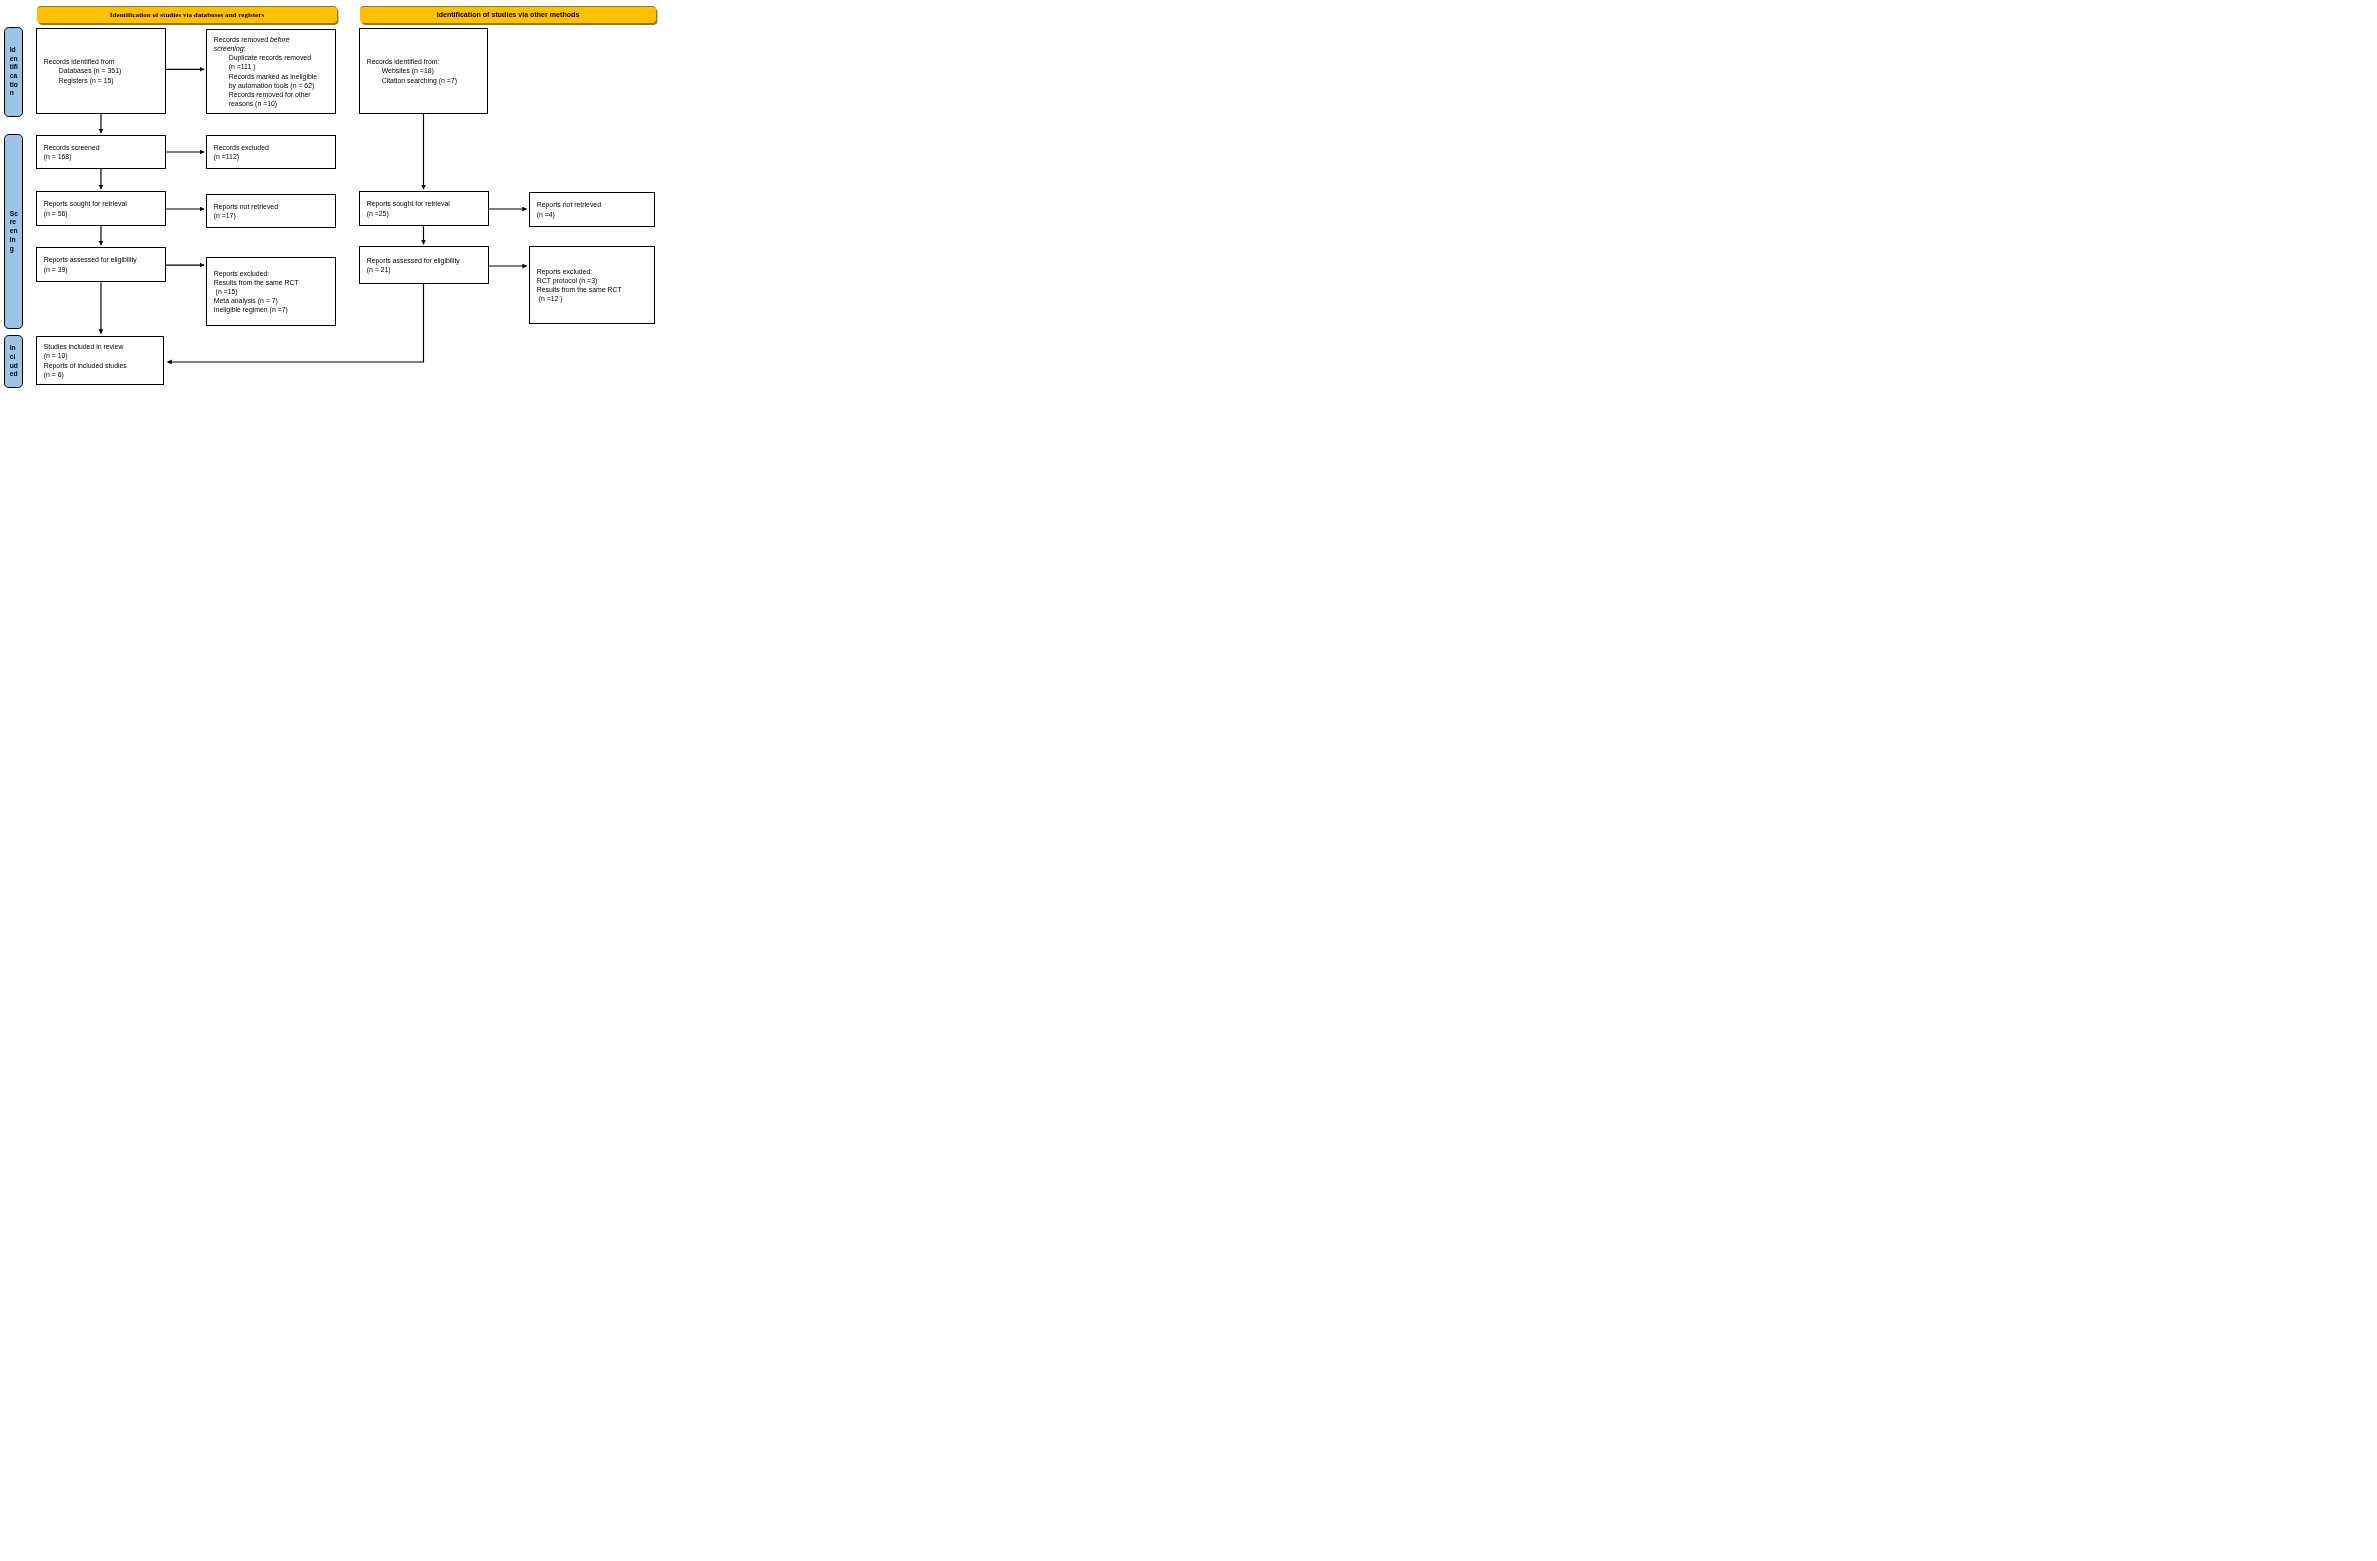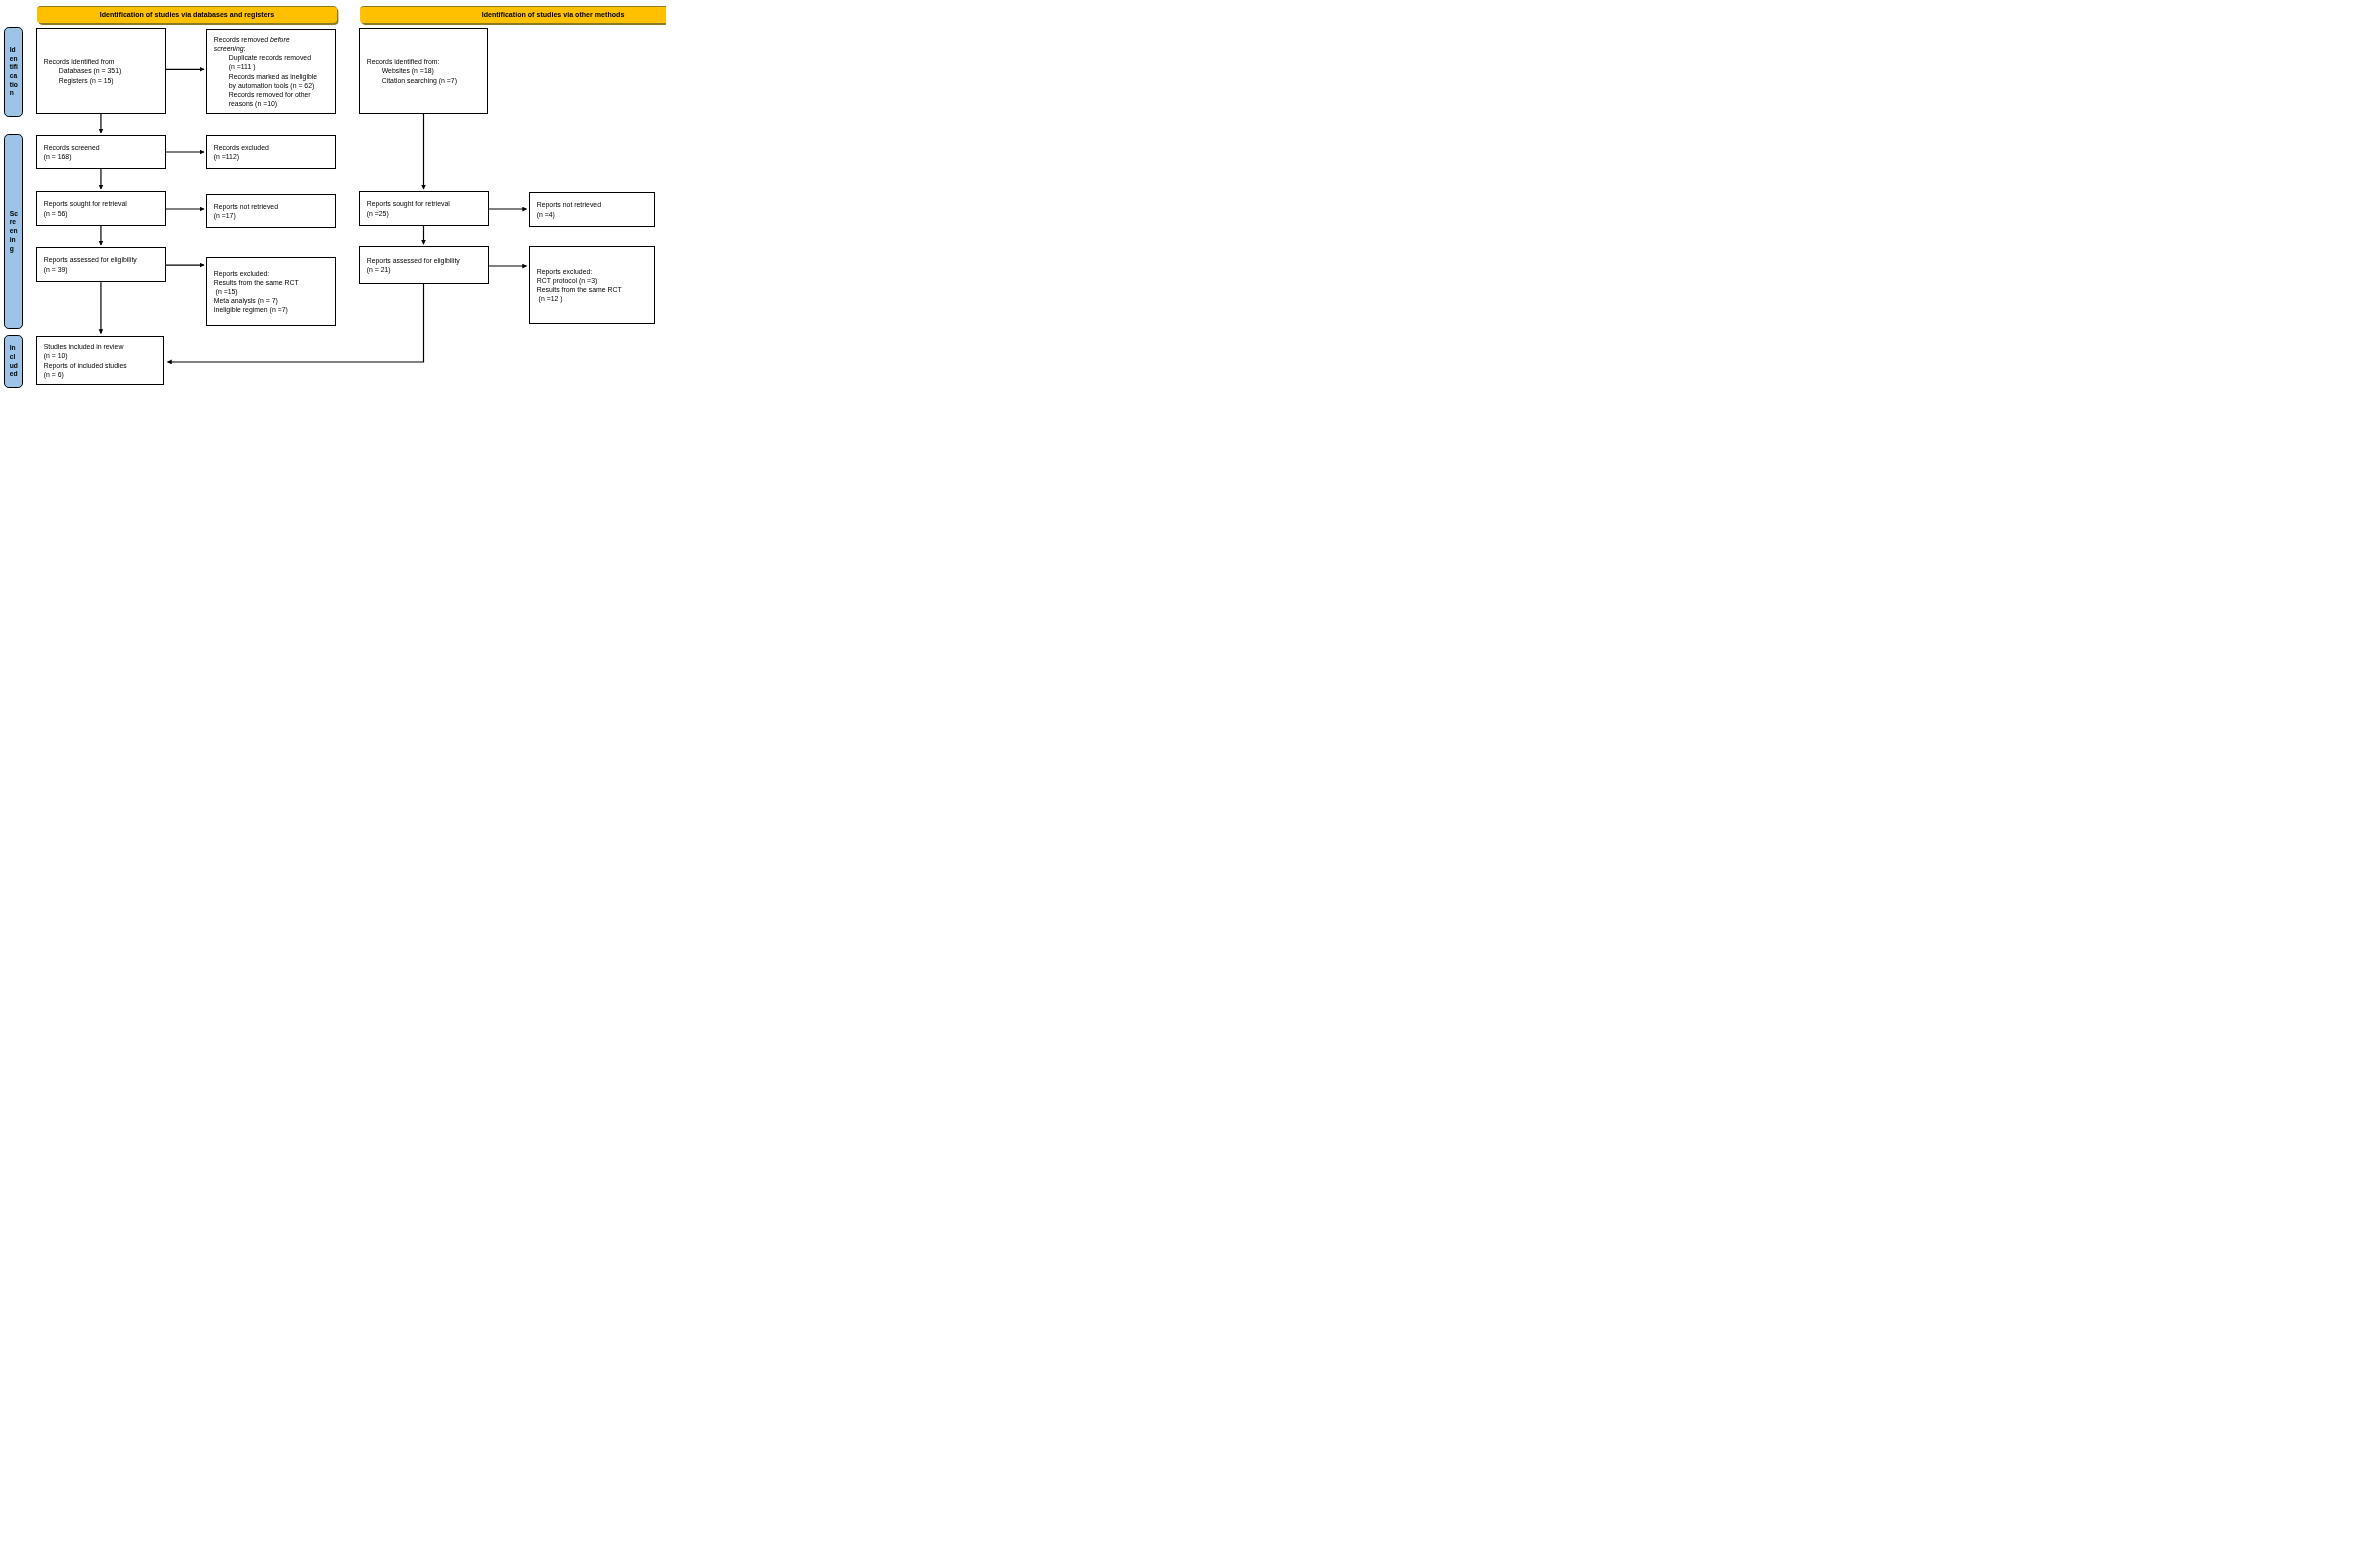--- a/index.html
+++ b/index.html
@@ -58,22 +58,22 @@
     left: 0; top: 0;
     width: 666px; height: 390px;
     pointer-events: none;
   }
 </style>
 </head>
 <body>
 
 <div class="canvas">
 
-  <div class="hdr" style="left:37px; top:5.7px; width:300px; height:16.6px;">Identification of studies via databases and registers</div>
-  <div class="hdr" style="left:360px; top:5.7px; width:296px; height:16.6px;padding-left:45px;">Identification of studies via other methods</div>
+  <div class="hdr" style="left:37px; top:5.7px; width:300px; height:16.6px;font-family:Liberation Serif, serif;">Identification of studies via databases and registers</div>
+  <div class="hdr" style="left:360px; top:5.7px; width:296px; height:16.6px;">Identification of studies via other methods</div>
 
   <div class="stage" style="left:4.3px; top:27px; width:17px; height:88px;">Id
 en
 tifi
 ca
 tio
 n</div>
   <div class="stage" style="left:4.3px; top:134px; width:17px; height:193px;">Sc
 re
 en

